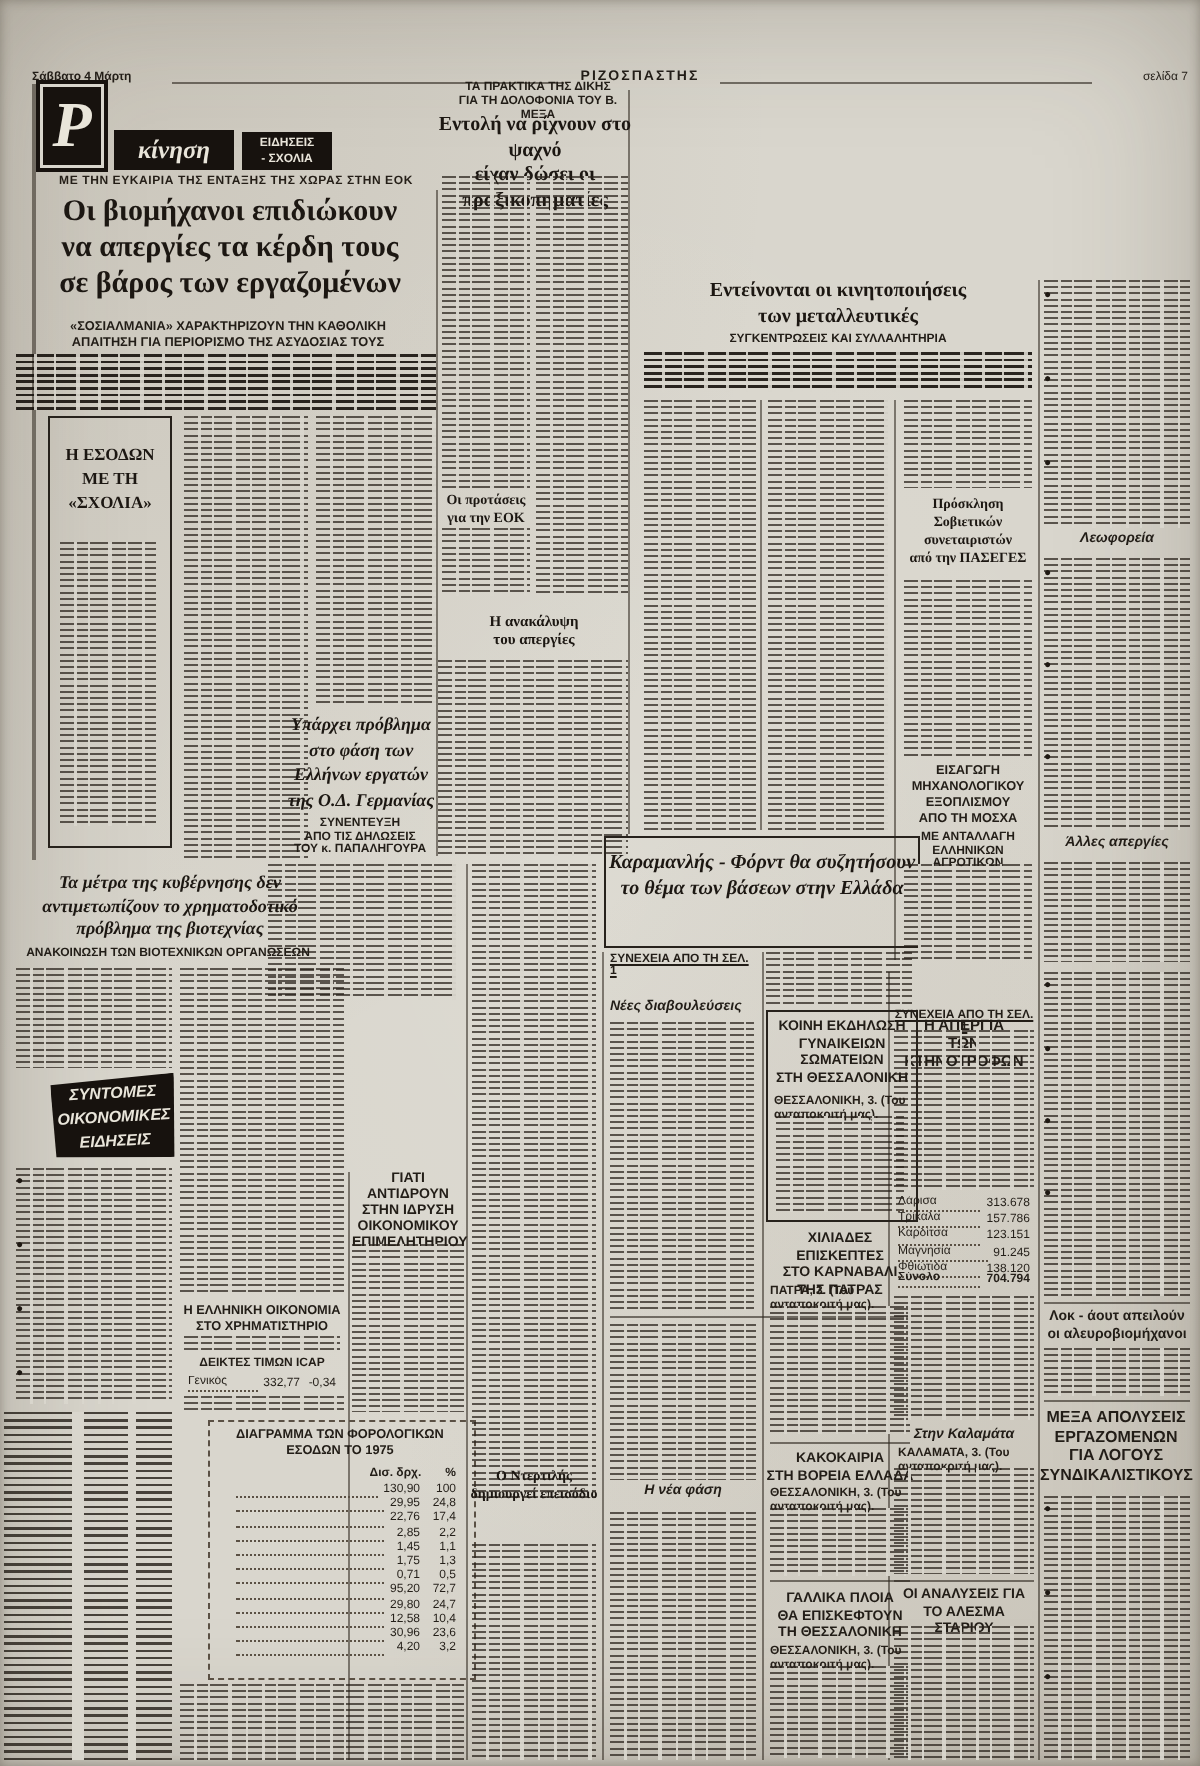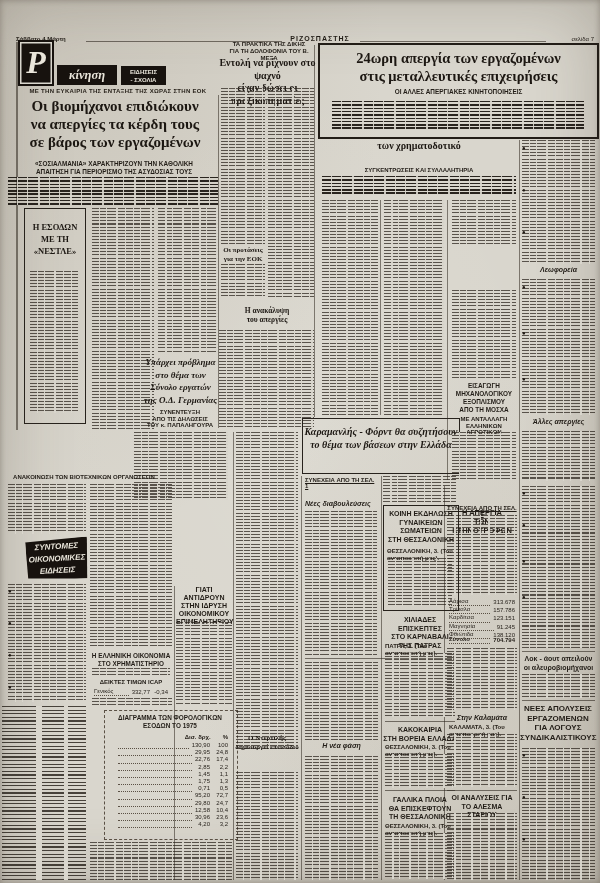--- a/index.html
+++ b/index.html
@@ -91,21 +91,21 @@
   <div class="abs ctr b" style="left:10px;top:160px;width:208px;font-size:6.4px;line-height:7.5px">
     <div>«ΣΟΣΙΑΛΜΑΝΙΑ» ΧΑΡΑΚΤΗΡΙΖΟΥΝ ΤΗΝ ΚΑΘΟΛΙΚΗ</div>
     <div>ΑΠΑΙΤΗΣΗ ΓΙΑ ΠΕΡΙΟΡΙΣΜΟ ΤΗΣ ΑΣΥΔΟΣΙΑΣ ΤΟΥΣ</div>
   </div>
   <div class="abs tx d" style="left:8px;top:177px;width:210px;height:28px"></div>
 
   <div class="abs box" style="left:24px;top:208px;width:60px;height:214px">
     <div class="serif b ctr hl" style="margin-top:12px;font-size:8.5px;line-height:12px">
       <div>Η ΕΣΟΔΩΝ</div>
       <div>ΜΕ ΤΗ</div>
-      <div>«ΝΕΣΤΛΕ»</div>
+      <div>«ΣΧΟΛΙΑ»</div>
     </div>
     <div class="abs tx" style="left:5px;top:62px;width:48px;height:142px"></div>
   </div>
   <div class="abs tx" style="left:92px;top:208px;width:62px;height:222px"></div>
   <div class="abs tx" style="left:158px;top:208px;width:60px;height:144px"></div>
 
   <div class="abs ctr b" style="left:224px;top:41px;width:90px;font-size:6px;line-height:7px">
     <div>ΤΑ ΠΡΑΚΤΙΚΑ ΤΗΣ ΔΙΚΗΣ</div>
     <div>ΓΙΑ ΤΗ ΔΟΛΟΦΟΝΙΑ ΤΟΥ Β. ΜΕΞΑ</div>
   </div>
@@ -121,31 +121,36 @@
   <div class="abs tx" style="left:221px;top:264px;width:44px;height:34px"></div>
   <div class="abs tx" style="left:268px;top:88px;width:46px;height:210px"></div>
   <div class="abs serif b ctr hl" style="left:222px;top:306px;width:90px;font-size:7.5px;line-height:9px">
     <div>Η ανακάλυψη</div>
     <div>του απεργίες</div>
   </div>
   <div class="abs tx" style="left:219px;top:330px;width:95px;height:98px"></div>
 
   <div class="abs serif b i ctr hl" style="left:133px;top:356px;width:95px;font-size:9px;line-height:12.5px">
     <div>Υπάρχει πρόβλημα</div>
-    <div>στο θέμα των</div>
-    <div>Σύνολο εργατών</div>
+    <div>στο φάση των</div>
+    <div>Ελλήνων εργατών</div>
     <div>της Ο.Δ. Γερμανίας</div>
   </div>
   <div class="abs ctr b" style="left:140px;top:409px;width:80px;font-size:6px;line-height:6.5px">
     <div>ΣΥΝΕΝΤΕΥΞΗ</div>
     <div>ΑΠΟ ΤΙΣ ΔΗΛΩΣΕΙΣ</div>
     <div>ΤΟΥ κ. ΠΑΠΑΛΗΓΟΥΡΑ</div>
   </div>
   <div class="abs tx" style="left:134px;top:432px;width:94px;height:68px"></div>
 
+  <div class="abs serif b i ctr hl" style="left:10px;top:436px;width:150px;font-size:9px;line-height:11.5px">
+    <div>Τα μέτρα της κυβέρνησης δεν</div>
+    <div>αντιμετωπίζουν το χρηματοδοτικό</div>
+    <div>πρόβλημα της βιοτεχνίας</div>
+  </div>
   <div class="abs ctr b" style="left:8px;top:474px;width:152px;font-size:6px">ΑΝΑΚΟΙΝΩΣΗ ΤΩΝ ΒΙΟΤΕΧΝΙΚΩΝ ΟΡΓΑΝΩΣΕΩΝ</div>
   <div class="abs tx" style="left:8px;top:484px;width:78px;height:50px"></div>
   <div class="abs tx" style="left:90px;top:484px;width:82px;height:164px"></div>
 
   <div class="abs ink badge ctr b i" style="left:26px;top:538px;width:62px;height:42px;font-size:8px;line-height:12px;padding-top:3px;box-sizing:border-box">
     <div>ΣΥΝΤΟΜΕΣ</div>
     <div>ΟΙΚΟΝΟΜΙΚΕΣ</div>
     <div>ΕΙΔΗΣΕΙΣ</div>
   </div>
   <div class="abs tx" style="left:8px;top:584px;width:78px;height:118px"></div>
@@ -360,47 +365,46 @@
   <div class="abs blt" style="left:522px;top:558px">●</div>
   <div class="abs blt" style="left:522px;top:594px">●</div>
   <div class="abs hr" style="left:522px;top:651px;width:73px"></div>
   <div class="abs ctr b" style="left:522px;top:655px;width:73px;font-size:7px;line-height:8.5px">
     <div>Λοκ - άουτ απειλούν</div>
     <div>οι αλευροβιομήχανοι</div>
   </div>
   <div class="abs tx" style="left:522px;top:674px;width:73px;height:24px"></div>
   <div class="abs hr" style="left:522px;top:700px;width:73px"></div>
   <div class="abs ctr b" style="left:520px;top:704px;width:76px;font-size:8px;line-height:9.5px">
-    <div>ΝΕΕΣ ΑΠΟΛΥΣΕΙΣ</div>
+    <div>ΜΕΞΑ ΑΠΟΛΥΣΕΙΣ</div>
     <div>ΕΡΓΑΖΟΜΕΝΩΝ</div>
     <div>ΓΙΑ ΛΟΓΟΥΣ</div>
     <div>ΣΥΝΔΙΚΑΛΙΣΤΙΚΟΥΣ</div>
   </div>
   <div class="abs tx" style="left:522px;top:748px;width:73px;height:132px"></div>
   <div class="abs blt" style="left:522px;top:752px">●</div>
   <div class="abs blt" style="left:522px;top:794px">●</div>
   <div class="abs blt" style="left:522px;top:836px">●</div>
 
-  <div class="abs" style="left:318px;top:43px;width:277px;height:92px;border:2px solid #221d17">
-    <div class="serif b ctr hl" style="margin-top:4px;font-size:14.5px;line-height:18px">
-      <div>24ωρη απεργία των εργαζομένων</div>
-      <div>στις μεταλλευτικές επιχειρήσεις</div>
-    </div>
-    <div class="ctr b" style="margin-top:3px;font-size:6.4px">ΟΙ ΑΛΛΕΣ ΑΠΕΡΓΙΑΚΕΣ ΚΙΝΗΤΟΠΟΙΗΣΕΙΣ</div>
-    <div class="abs tx d" style="left:12px;top:56px;width:252px;height:28px"></div>
-  </div>
 
   <div class="abs serif b ctr hl" style="left:318px;top:140px;width:202px;font-size:10px;line-height:12.5px">
-    <div>των χρηματοδοτικό</div>
+    <div>Εντείνονται οι κινητοποιήσεις</div>
+    <div>των μεταλλευτικές</div>
   </div>
   <div class="abs ctr b" style="left:318px;top:167px;width:202px;font-size:6px">ΣΥΓΚΕΝΤΡΩΣΕΙΣ ΚΑΙ ΣΥΛΛΑΛΗΤΗΡΙΑ</div>
   <div class="abs tx d" style="left:322px;top:176px;width:194px;height:20px"></div>
   <div class="abs tx" style="left:322px;top:200px;width:56px;height:215px"></div>
   <div class="abs tx" style="left:384px;top:200px;width:60px;height:215px"></div>
   <div class="abs tx" style="left:452px;top:200px;width:64px;height:44px"></div>
+  <div class="abs serif b ctr hl" style="left:450px;top:248px;width:68px;font-size:7px;line-height:9px">
+    <div>Πρόσκληση</div>
+    <div>Σοβιετικών</div>
+    <div>συνεταιριστών</div>
+    <div>από την ΠΑΣΕΓΕΣ</div>
+  </div>
   <div class="abs tx" style="left:452px;top:290px;width:64px;height:88px"></div>
   <div class="abs ctr b" style="left:452px;top:382px;width:64px;font-size:6.4px;line-height:8px">
     <div>ΕΙΣΑΓΩΓΗ</div>
     <div>ΜΗΧΑΝΟΛΟΓΙΚΟΥ</div>
     <div>ΕΞΟΠΛΙΣΜΟΥ</div>
     <div>ΑΠΟ ΤΗ ΜΟΣΧΑ</div>
   </div>
   <div class="abs ctr b" style="left:452px;top:416px;width:64px;font-size:6px;line-height:6.5px">
     <div>ΜΕ ΑΝΤΑΛΛΑΓΗ</div>
     <div>ΕΛΛΗΝΙΚΩΝ ΑΓΡΟΤΙΚΩΝ</div>

